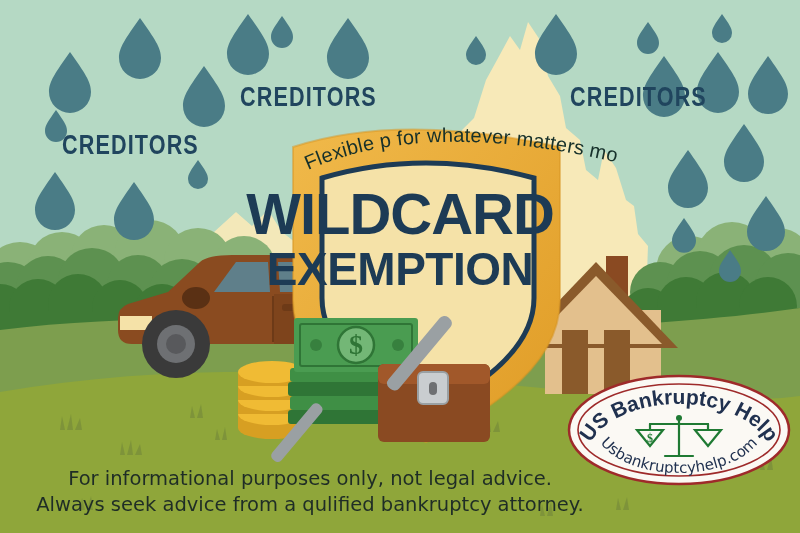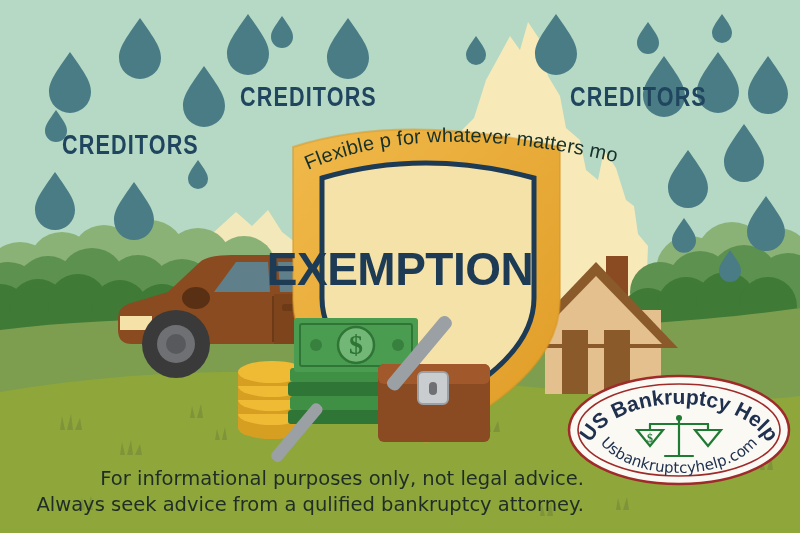--- a/index.html
+++ b/index.html
@@ -29,21 +29,21 @@
   #wildcard-text{top:186px;font-size:58px;letter-spacing:-1px;}
   #exemption-text{top:247px;font-size:46px;letter-spacing:-.5px;}
 
   #tagline-wrap{position:absolute;left:0;top:0;width:800px;height:533px;pointer-events:none;}
   #tagline-wrap text{
     font-family:"Liberation Sans", sans-serif;font-size:20px;fill:#16302a;
     letter-spacing:.2px;
   }
 
   #disclaimer{
-    position:absolute;left:36px;top:466px;width:548px;text-align:right;
+    position:absolute;left:36px;top:466px;width:548px;text-align:center;
     color:#1f2d26;font-family:"DejaVu Sans", sans-serif;font-size:19.5px;
     line-height:1.32;
   }
 
   
   #logo-badge{
     position:absolute;left:566px;top:374px;width:226px;height:112px;
   }
   #logo-badge svg{position:absolute;left:0;top:0;}
   #logo-badge .lg-top{
@@ -329,20 +329,21 @@
     </defs>
     <text>
       <textPath href="#arcPath" startOffset="0">Flexible p for whatever matters most</textPath>
     </text>
   </svg>
 
   <div class="creditors" id="cred-left">CREDITORS</div>
   <div class="creditors" id="cred-mid">CREDITORS</div>
   <div class="creditors" id="cred-right">CREDITORS</div>
 
+  <div class="shield-main" id="wildcard-text">WILDCARD</div>
   <div class="shield-main" id="exemption-text">EXEMPTION</div>
 
   <div id="disclaimer">
     <span>For informational purposes only, not legal advice. Always</span>
     <span>seek advice from a qulified bankruptcy attorney.</span>
   </div>
 
   <div id="logo-badge">
     <svg viewBox="0 0 226 112" width="226" height="112">
       <defs>

